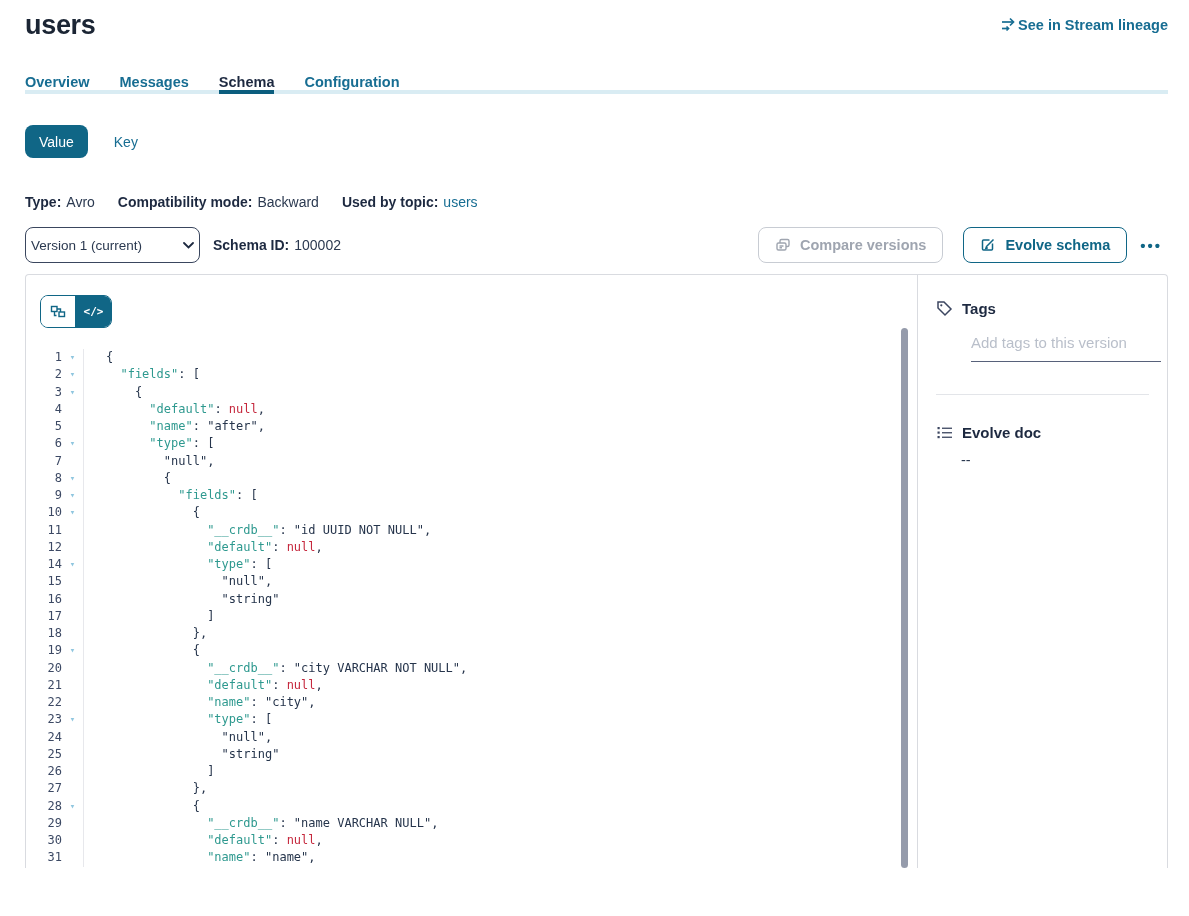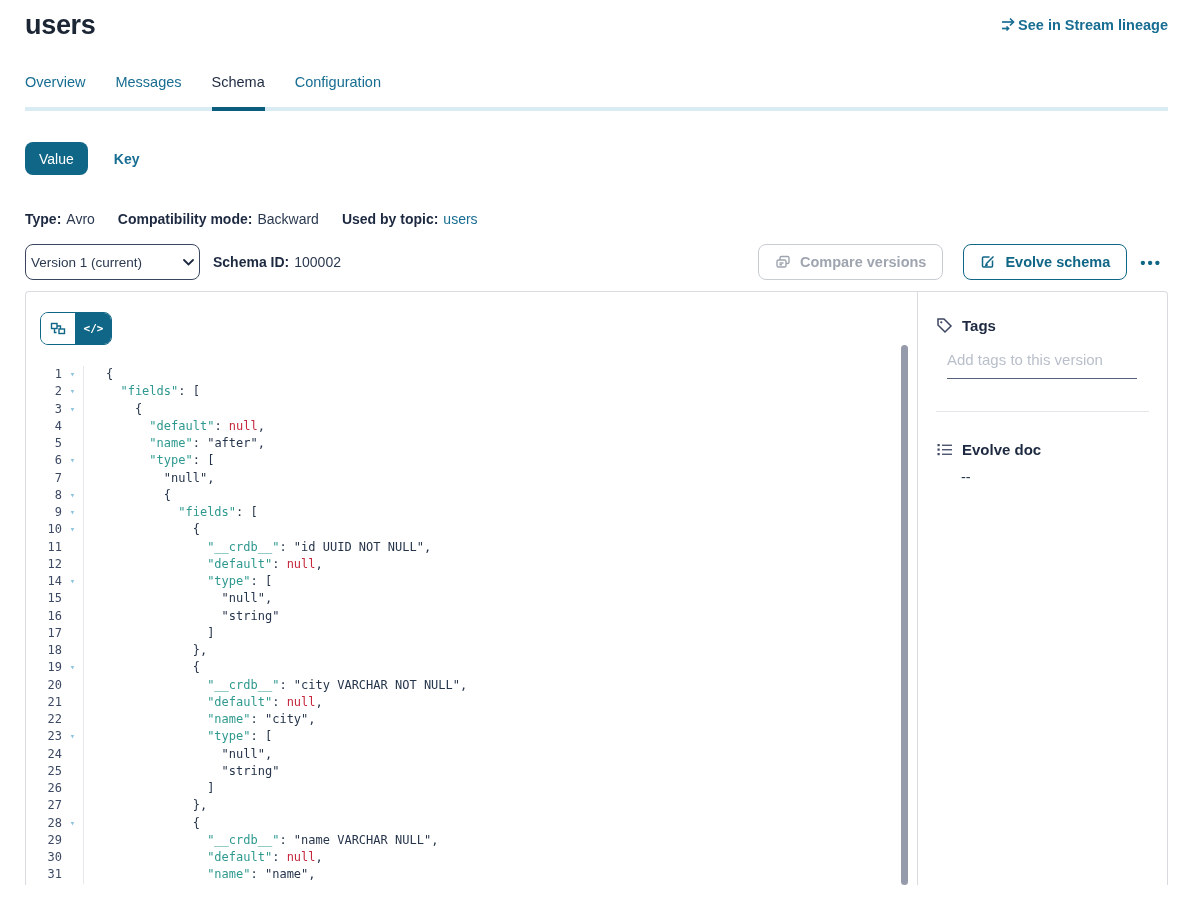--- a/index.html
+++ b/index.html
@@ -12,29 +12,29 @@
   .page { padding:10px 21px 0 25px; }
 
   
   .hdr { display:flex; justify-content:space-between; align-items:flex-start; }
   .title { font-size:27px; font-weight:700; color:#1b2534; margin:0; letter-spacing:-0.3px; }
   .lineage { display:flex; align-items:center; margin-top:7px;
              color:#176d92; font-size:14.5px; font-weight:600; cursor:pointer; text-decoration:none; }
 
   
   .tabs { margin-top:33px; display:flex; gap:30px; border-bottom:4px solid #d9ecf3; }
-  .tab { font-size:14.5px; font-weight:400; color:#176d92; padding-bottom:17px; position:relative; cursor:pointer; }
+  .tab { font-size:14.5px; font-weight:700; color:#176d92; padding-bottom:0; position:relative; cursor:pointer; }
   .tab.active { color:#1d2940; }
   .tab.active::after { content:""; position:absolute; left:0; right:0; bottom:-4px; height:4px; background:#0b5d7e; }
 
   
   .vk { margin-top:31px; display:flex; align-items:center; }
   .btn-value { background:#106686; color:#fff; border:none; border-radius:8px; height:33px;
                padding:0 14px; font-size:14px; font-family:inherit; cursor:pointer; }
-  .key-link { margin-left:26px; color:#176d92; font-size:14px; font-weight:700; cursor:pointer; }
+  .key-link { margin-left:26px; color:#176d92; font-size:14px; font-weight:400; cursor:pointer; }
 
   
   .meta { margin-top:36px; display:flex; gap:23px; font-size:14px; align-items:center; }
   .meta .grp b { color:#1d2940; font-weight:700; margin-right:5px; }
   .meta .link { color:#176d92; cursor:pointer; }
 
   
   .vrow { margin-top:17px; display:flex; align-items:center; }
   .select { width:175px; height:36px; border:1px solid #3a465e; border-radius:8px; background:#fff;
             display:flex; align-items:center; justify-content:space-between; padding:0 5px;
@@ -70,21 +70,21 @@
   .tk-k { color:#2e998f; }
   .tk-n { color:#c5283d; }
   .tk-v, .tk-p { color:#26354c; }
   .scrollbar { position:absolute; top:53px; bottom:0; right:9px; width:7px;
                border-radius:4px; background:#959bab; cursor:pointer; }
 
   
   .sidebar { width:250px; flex:none; border-left:1px solid #d9dbe0; padding:25px 18px 0; }
   .sb-head { display:flex; align-items:center; gap:9px; font-size:15px; font-weight:700; color:#1d2940; }
   .sb-head svg { flex:none; }
-  .tags-input { display:block; width:190px; margin:15px 0 0 11px; border:none;
+  .tags-input { display:block; width:190px; margin:15px 0 0 35px; border:none;
                 border-bottom:1px solid #57617a; outline:none; font-family:inherit;
                 font-size:15px; color:#2b3950; padding:2px 0 10px; background:transparent; }
   .tags-input::placeholder { color:#b9bfca; }
   .sb-divider { margin-top:32px; border:none; border-top:1px solid #e3e5e9; }
   .sb-val { margin:11px 0 0 25px; font-size:14.5px; color:#2b3950; }
   .sec-doc  { margin-top:29px; }
   .sec-date { margin-top:34px; }
   .icon-navy { color:#3c4660; }
 </style>
 </head>

